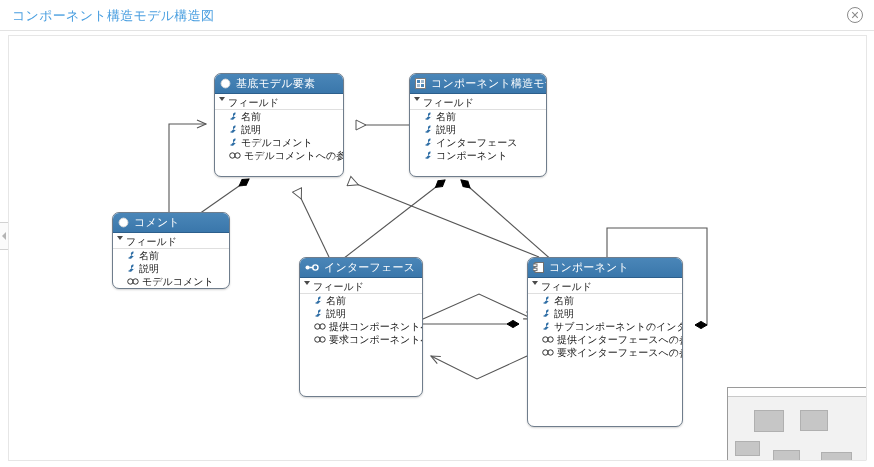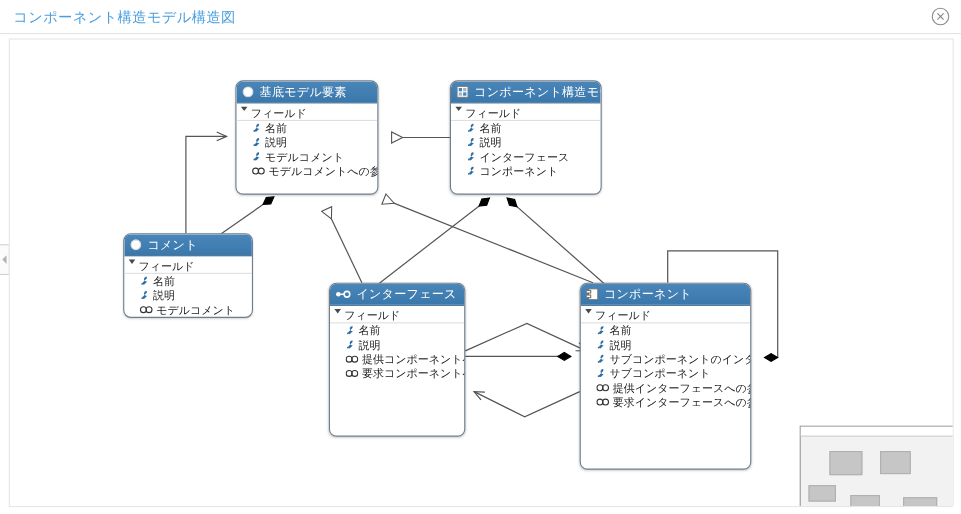--- a/index.html
+++ b/index.html
@@ -413,27 +413,20 @@
               <span class="field-label">説明</span>
             </div>
             <div class="field-row">
               <span class="ico"><svg width="9" height="9" viewBox="0 0 9 9">
                   <path d="M6.6 0.6 a2.2 2.2 0 1 0 1.4 3.2 L8 3.8 4.4 7.4 a1.1 1.1 0 1 1 -1.6 -1.6 L6.4 2.2 Z" fill="#2f6ea5"></path>
                   <circle cx="2.2" cy="7" r="0.8" fill="#2f6ea5"></circle>
                 </svg></span>
               <span class="field-label">サブコンポーネントのインターフェース</span>
             </div>
             <div class="field-row">
-              <span class="ico"><svg width="9" height="9" viewBox="0 0 9 9">
-                  <path d="M6.6 0.6 a2.2 2.2 0 1 0 1.4 3.2 L8 3.8 4.4 7.4 a1.1 1.1 0 1 1 -1.6 -1.6 L6.4 2.2 Z" fill="#2f6ea5"></path>
-                  <circle cx="2.2" cy="7" r="0.8" fill="#2f6ea5"></circle>
-                </svg></span>
-              <span class="field-label">サブコンポーネント</span>
-            </div>
-            <div class="field-row">
               <span class="ico"><svg width="12" height="9" viewBox="0 0 12 9">
                   <circle cx="3.4" cy="4.5" r="2.7" fill="none" stroke="#333" stroke-width="1"></circle>
                   <circle cx="8.5" cy="4.5" r="2.7" fill="none" stroke="#333" stroke-width="1"></circle>
                 </svg></span>
               <span class="field-label">提供インターフェースへの参照</span>
             </div>
             <div class="field-row">
               <span class="ico"><svg width="12" height="9" viewBox="0 0 12 9">
                   <circle cx="3.4" cy="4.5" r="2.7" fill="none" stroke="#333" stroke-width="1"></circle>
                   <circle cx="8.5" cy="4.5" r="2.7" fill="none" stroke="#333" stroke-width="1"></circle>

